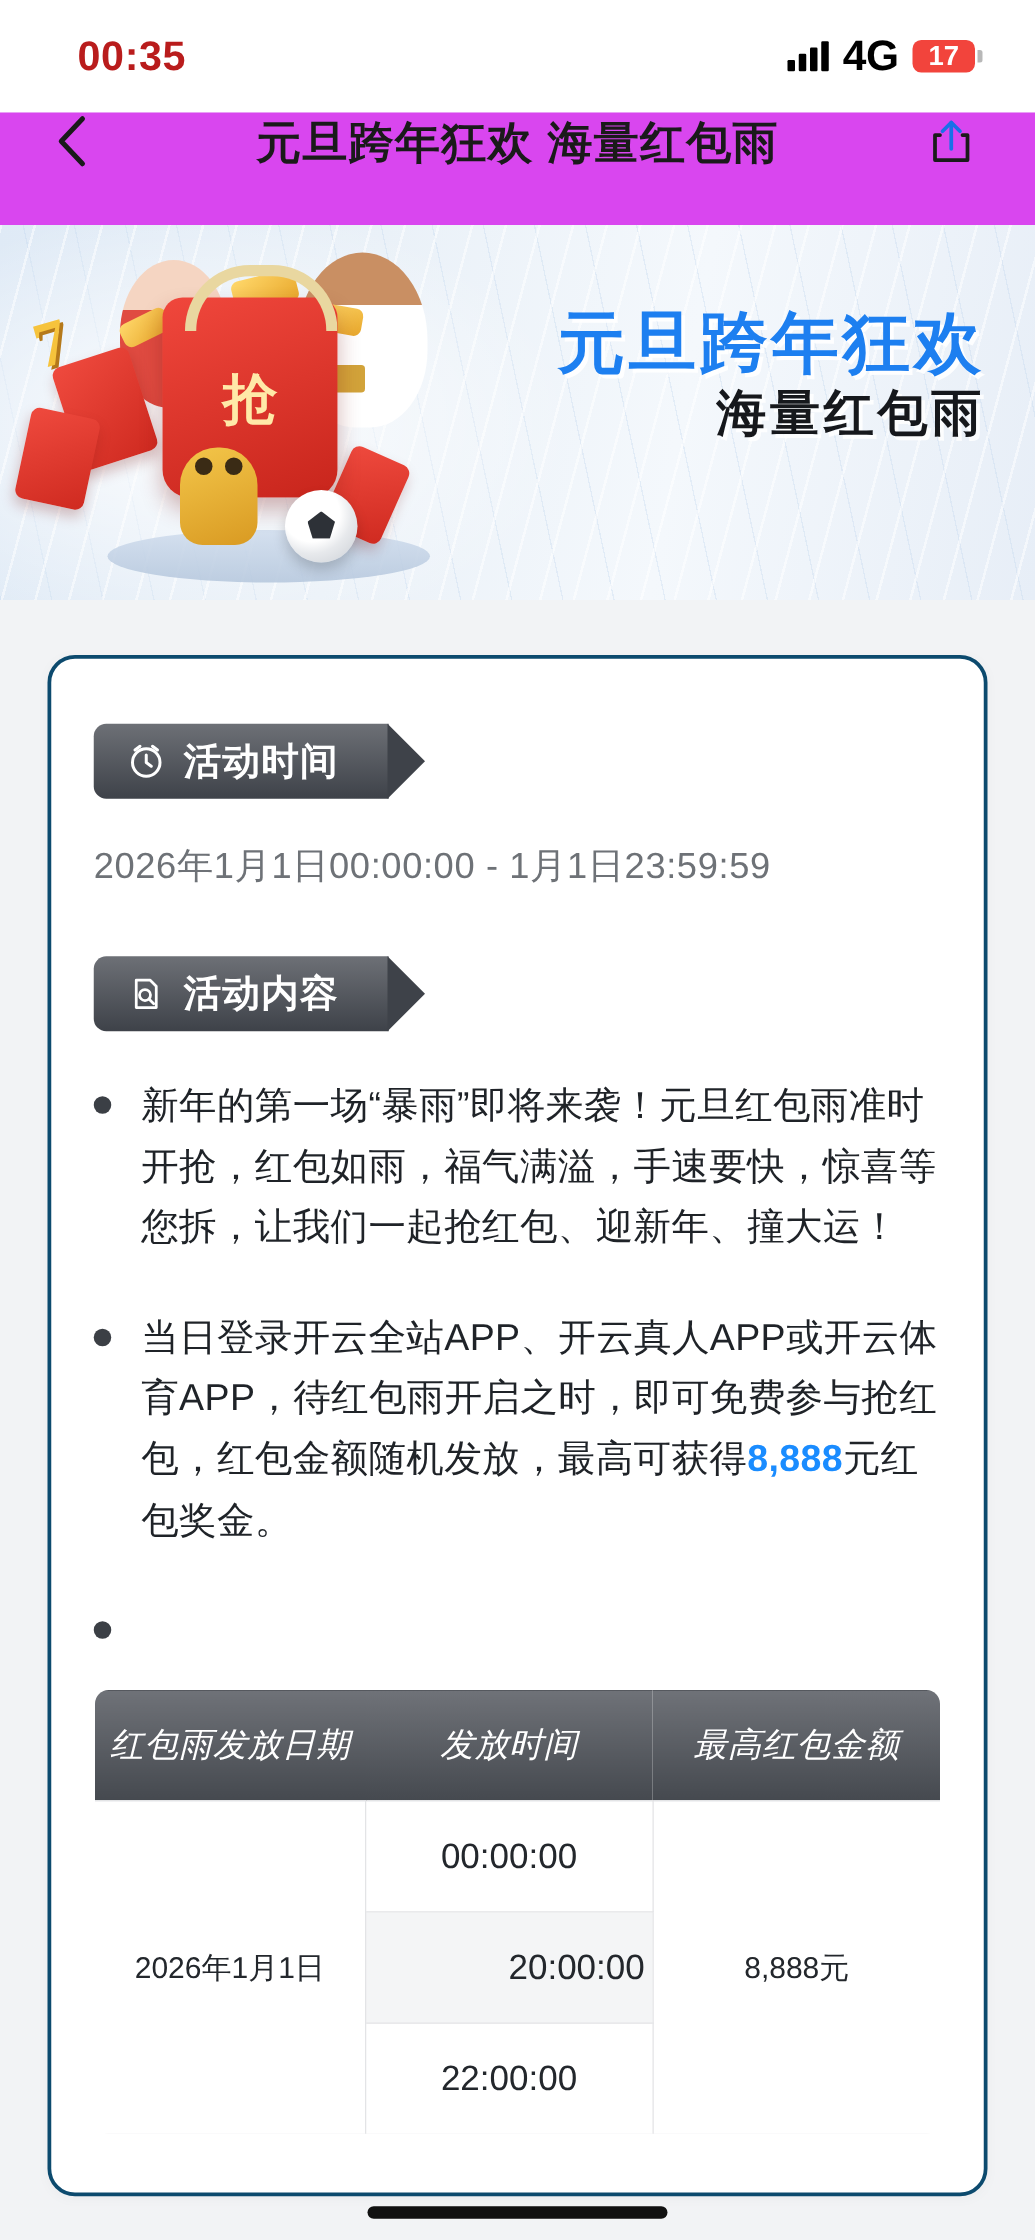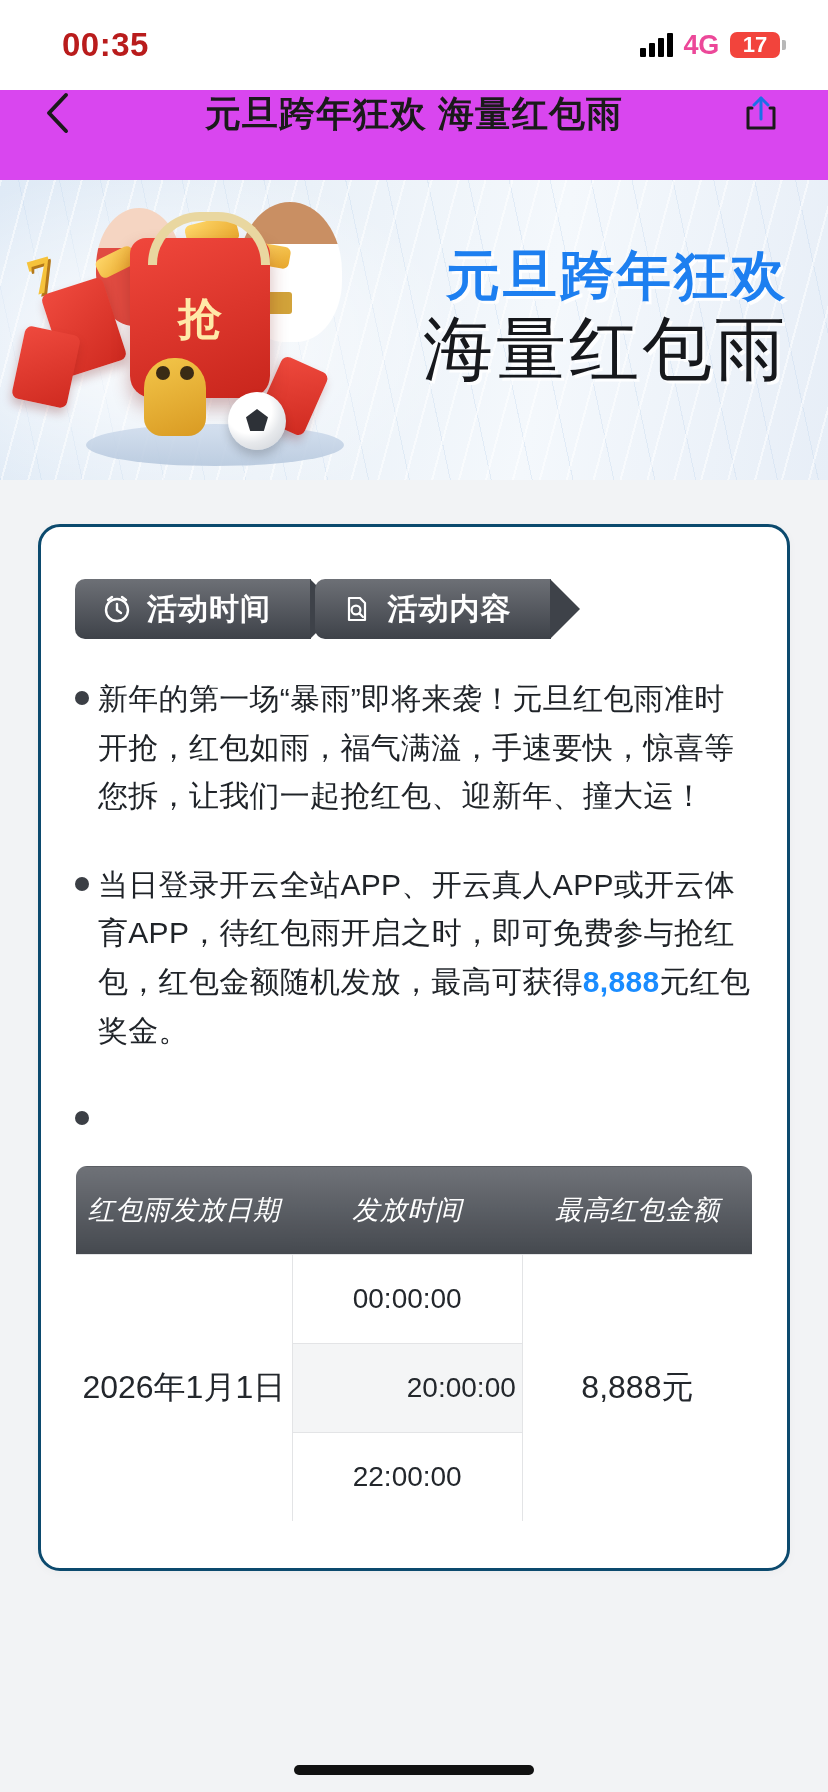--- a/index.html
+++ b/index.html
@@ -50,23 +50,23 @@
     display: block;
     width: 6px;
     background: #000;
     border-radius: 1px;
   }
   .signal i:nth-child(1) { height: 9px; }
   .signal i:nth-child(2) { height: 14px; }
   .signal i:nth-child(3) { height: 19px; }
   .signal i:nth-child(4) { height: 24px; }
   .net-label {
-    font-size: 27px;
+    font-size: 34px;
     font-weight: 600;
-    color: #ec4899;
+    color: #000000;
     letter-spacing: -0.3px;
   }
   .battery {
     position: relative;
     width: 50px;
     height: 26px;
     border-radius: 7px;
     background: #f2443c;
     display: flex;
     align-items: center;
@@ -293,22 +293,22 @@
   .banner-l1 {
     font-size: 54px;
     font-weight: 800;
     letter-spacing: 3px;
     color: #1d7ff0;
     font-family: "Liberation Sans", sans-serif;
     text-shadow: 3px 3px 0 rgba(255,255,255,.9);
     line-height: 1.18;
   }
   .banner-l2 {
-    font-size: 70px;
-    font-weight: 400;
+    font-size: 40px;
+    font-weight: 700;
     letter-spacing: 3px;
     color: #16181c;
     line-height: 1.18;
     text-shadow: 3px 3px 0 rgba(255,255,255,.85);
   }
 
   
   .content {
     flex: 1 1 auto;
     padding: 44px 38px 0;
@@ -352,21 +352,21 @@
   }
   .time-text {
     margin: 34px 0 52px;
     font-size: 29px;
     color: #6e7277;
     letter-spacing: .5px;
   }
   .bullets { margin-top: 36px; }
   .bullet {
     display: flex;
-    gap: 9px;
+    gap: 24px;
     margin-bottom: 40px;
   }
   .dot {
     flex: 0 0 auto;
     width: 14px; height: 14px;
     border-radius: 50%;
     background: #3b3f45;
     margin-top: 16px;
   }
   .btext {
@@ -399,21 +399,21 @@
   }
   .tbl td {
     border: 1px solid #e3e4e6;
     text-align: center;
     font-size: 28px;
     color: #23272c;
     padding: 28px 6px;
     background: #fff;
   }
   .tbl td.shade { background: #f4f5f6; text-align: right; }
-  .tbl td.merge { font-size: 32px; }
+  .tbl td.merge { font-size: 24px; }
   .home-bar-wrap {
     position: absolute;
     left: 0; right: 0; bottom: 0;
     height: 44px;
     display: flex;
     align-items: center;
     justify-content: center;
     background: transparent;
   }
   .home-bar {
@@ -495,20 +495,21 @@
           <svg width="30" height="30" viewBox="0 0 30 30" aria-hidden="true">
             <circle cx="15" cy="16" r="11" fill="none" stroke="#fff" stroke-width="2.4"></circle>
             <polyline points="15,10 15,16 19,19" fill="none" stroke="#fff" stroke-width="2.4" stroke-linecap="round" stroke-linejoin="round"></polyline>
             <line x1="10" y1="3" x2="6" y2="6" stroke="#fff" stroke-width="2.4" stroke-linecap="round"></line>
             <line x1="20" y1="3" x2="24" y2="6" stroke="#fff" stroke-width="2.4" stroke-linecap="round"></line>
           </svg>
         </span>
         <span>活动时间</span>
       </div>
 
+      <div class="time-text">2026年1月1日00:00:00 - 1月1日23:59:59</div>
 
       <div class="sec-tag">
         <span class="tag-ico">
           <svg width="30" height="30" viewBox="0 0 30 30" aria-hidden="true">
             <path d="M7 4h11l5 5v17H7z" fill="none" stroke="#fff" stroke-width="2.2" stroke-linejoin="round"></path>
             <circle cx="14" cy="16" r="4.4" fill="none" stroke="#fff" stroke-width="2.2"></circle>
             <line x1="17.4" y1="19.4" x2="21" y2="23" stroke="#fff" stroke-width="2.2" stroke-linecap="round"></line>
           </svg>
         </span>
         <span>活动内容</span>

